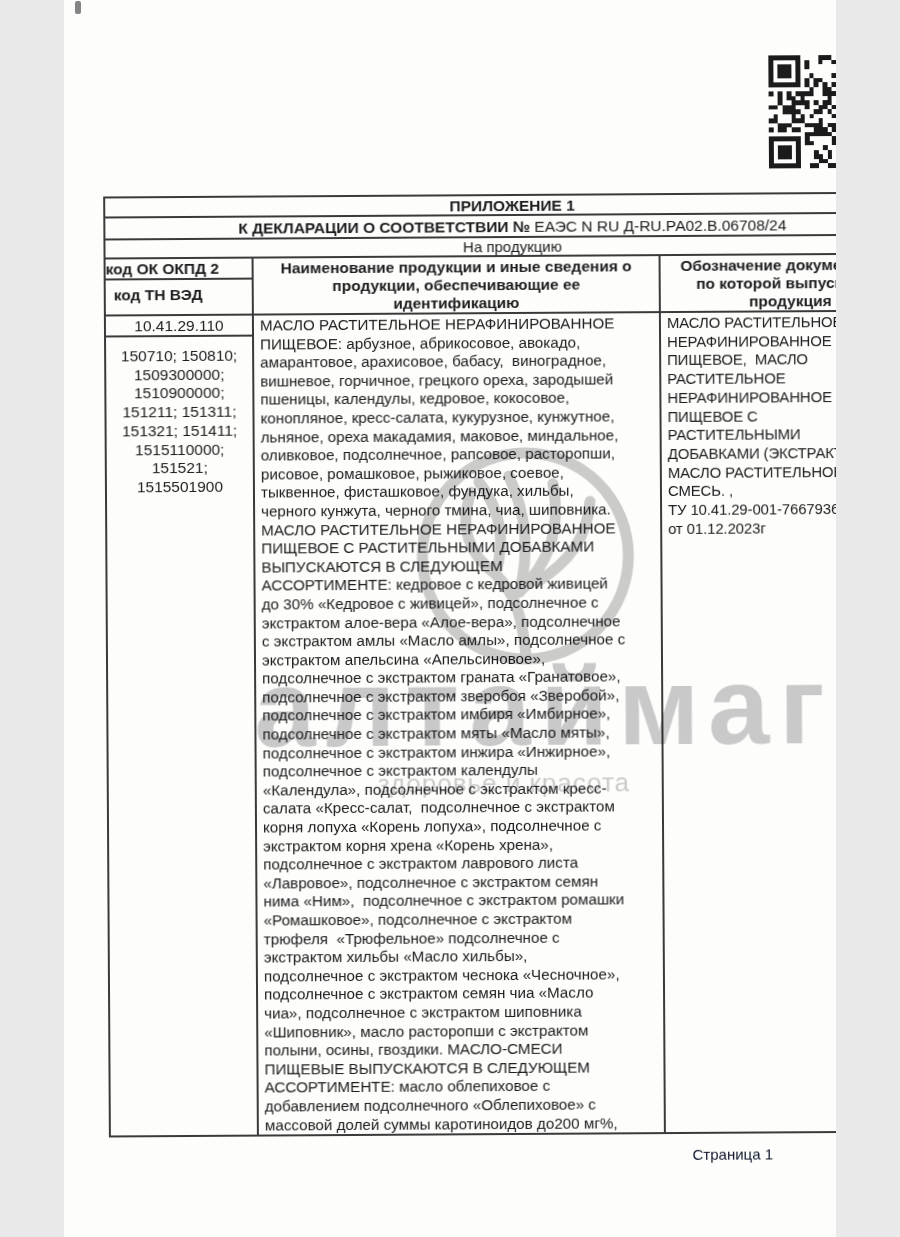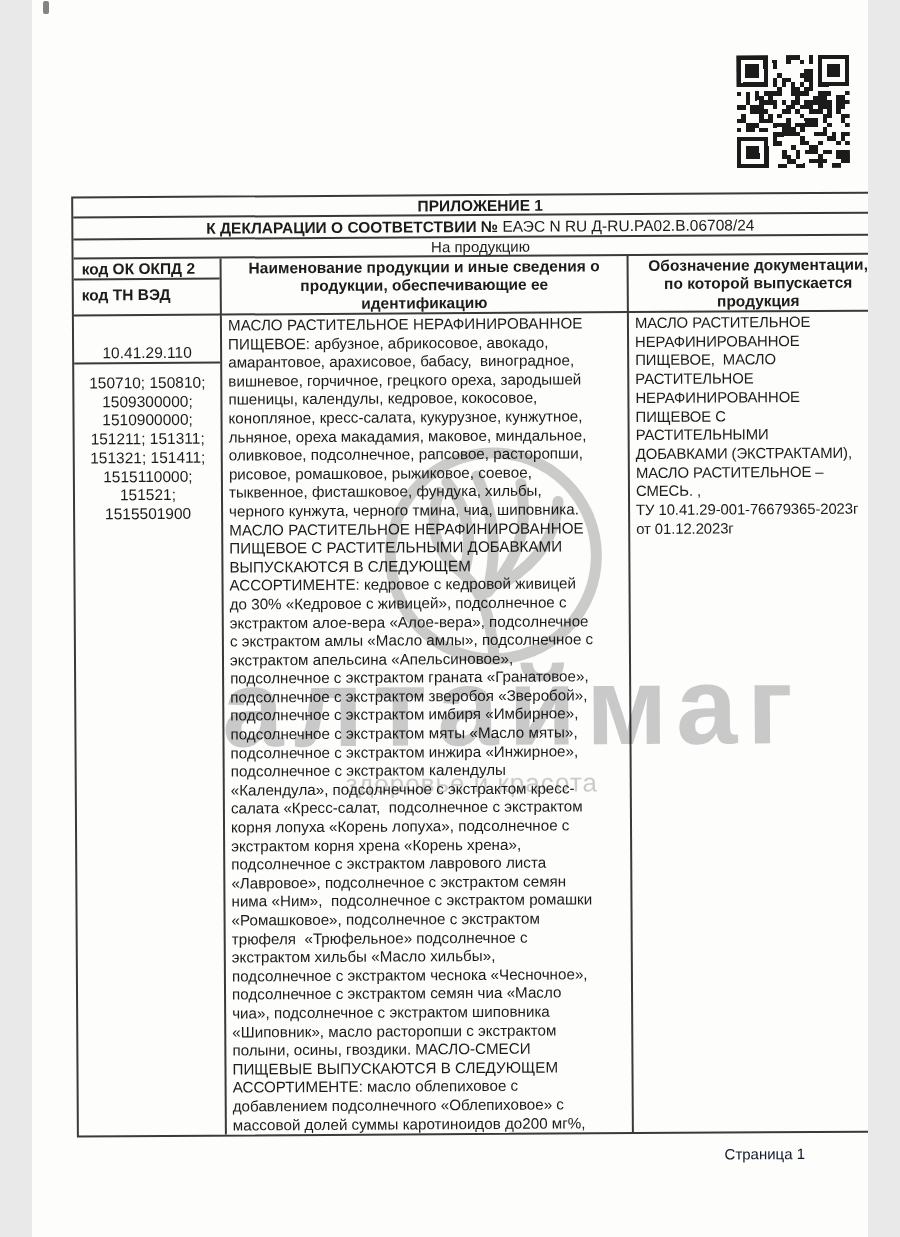--- a/index.html
+++ b/index.html
@@ -2,21 +2,21 @@
 <html style="--text: #1c1c1c; --border: #3a3a3a; --wm: #9a9a9a;"><head>
 <meta charset="utf-8">
 <style>
   :root{
     --text:#1c1c1c;
     --border:#3a3a3a;
     --wm:#9a9a9a;
   }
   html,body{margin:0;padding:0;background:#e9e9e9;}
   .page{
-    position:relative;width:836px;height:1237px;background:#fdfdfc;
+    position:relative;width:772px;height:1237px;background:#fdfdfc;
     font-family:"Liberation Sans",sans-serif;color:var(--text);
     overflow:hidden;margin:0 auto;
   }
   .corner-mark{position:absolute;left:11px;top:1px;width:6px;height:13px;background:#6f6f6f;border-radius:2px;opacity:.85;}
   .scan{position:absolute;inset:0;transform:rotate(-0.35deg);transform-origin:450px 660px;}
 
   
   .qr{position:absolute;left:708px;top:57px;width:113px;height:113px;}
   .qr svg{width:113px;height:113px;shape-rendering:crispEdges;display:block;}
 
@@ -37,32 +37,32 @@
   .r-decl{
     grid-column:1/-1;grid-row:2;border-bottom:2px solid var(--border);
     font-size:15.5px;line-height:19px;text-align:center;padding-top:1px;
   }
   .r-decl .b{font-weight:bold;}
   .r-sub{
     grid-column:1/-1;grid-row:3;border-bottom:2px solid var(--border);
     font-size:15px;line-height:16px;text-align:center;padding-top:1px;
   }
   .hcol1{grid-column:1;grid-row:4;border-right:2px solid var(--border);border-bottom:2px solid var(--border);font-weight:bold;font-size:15.5px;}
-  .h1a{height:21px;border-bottom:2px solid var(--border);line-height:19px;padding-left:8px;box-sizing:border-box;}
+  .h1a{height:21px;border-bottom:2px solid var(--border);line-height:19px;padding-left:0;box-sizing:border-box;}
   .h1b{line-height:19px;padding:5px 0 0 8px;}
   .hcol2{
     grid-column:2;grid-row:4;border-right:2px solid var(--border);border-bottom:2px solid var(--border);
     font-weight:bold;font-size:15.5px;line-height:18px;text-align:center;padding-top:1px;white-space:pre-wrap;
   }
   .hcol3{
     grid-column:3;grid-row:4;border-bottom:2px solid var(--border);
     font-weight:bold;font-size:15.5px;line-height:18px;text-align:center;padding-top:1px;white-space:pre-wrap;
   }
   .bcol1{grid-column:1;grid-row:5;border-right:2px solid var(--border);font-size:15.5px;text-align:center;}
-  .okpd{height:21px;border-bottom:2px solid var(--border);line-height:19px;box-sizing:border-box;margin-top:27px;}
+  .okpd{height:21px;border-bottom:2px solid var(--border);line-height:19px;box-sizing:border-box;}
   .tnved{line-height:18.7px;padding-top:10px;white-space:pre;}
   .bcol2{
     grid-column:2;grid-row:5;border-right:2px solid var(--border);
     font-size:15.2px;line-height:18.6px;padding:1px 2px 0 6px;white-space:pre-wrap;
   }
   .bcol3{
     grid-column:3;grid-row:5;
     font-size:14.9px;line-height:18.7px;padding:1px 2px 0 6px;white-space:pre-wrap;letter-spacing:-0.1px;
   }
 

